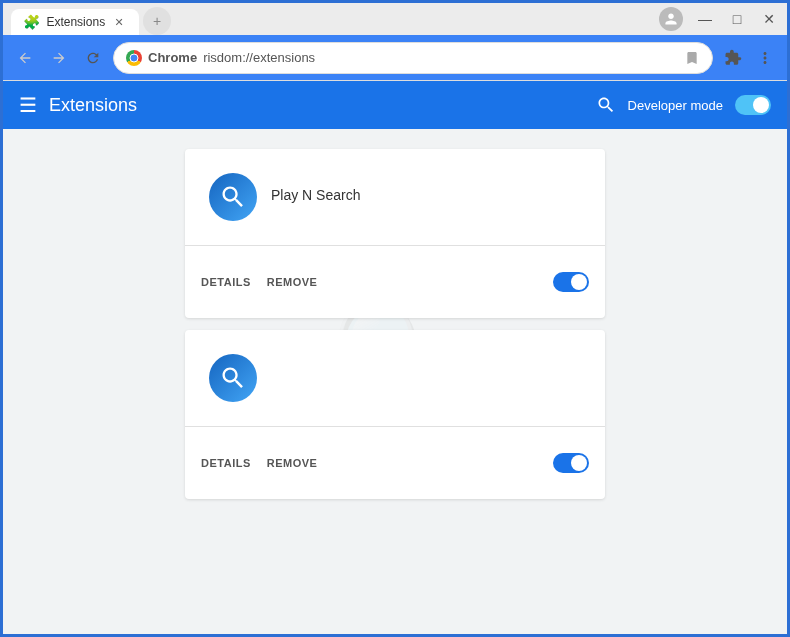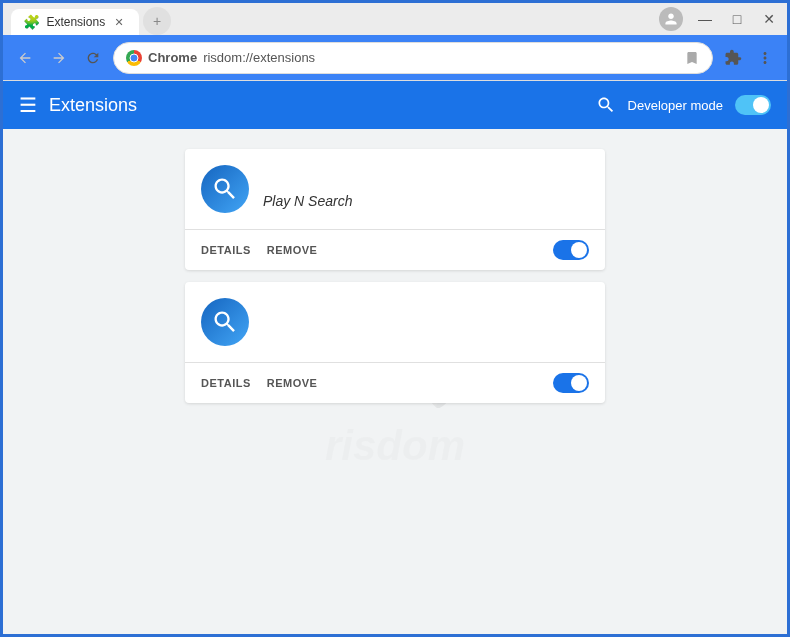--- a/index.html
+++ b/index.html
@@ -274,25 +274,24 @@
 
     .extension-card {
       background: #fff;
       border-radius: 4px;
       box-shadow: 0 1px 3px rgba(0,0,0,0.12);
       overflow: hidden;
     }
 
     .extension-card-top {
       display: flex;
-      align-items: flex-end;
-      padding: 16px;
+      align-items: center;
+      padding: 24px;
       gap: 14px;
       min-height: 80px;
-      font-style: italic;
     }
 
     .extension-icon-wrap {
       width: 48px;
       height: 48px;
       flex-shrink: 0;
     }
 
     .extension-icon-img {
       width: 48px;
@@ -312,21 +311,21 @@
 
     .extension-name {
       font-size: 14px;
       font-weight: 500;
       color: #333;
       margin-bottom: 4px;
     }
 
     .extension-card-bottom {
       border-top: 1px solid #e0e0e0;
-      padding: 10px 16px;
+      padding: 26px 16px;
       display: flex;
       align-items: center;
       gap: 16px;
     }
 
     .ext-action-btn {
       background: none;
       border: none;
       cursor: pointer;
       font-size: 11px;

